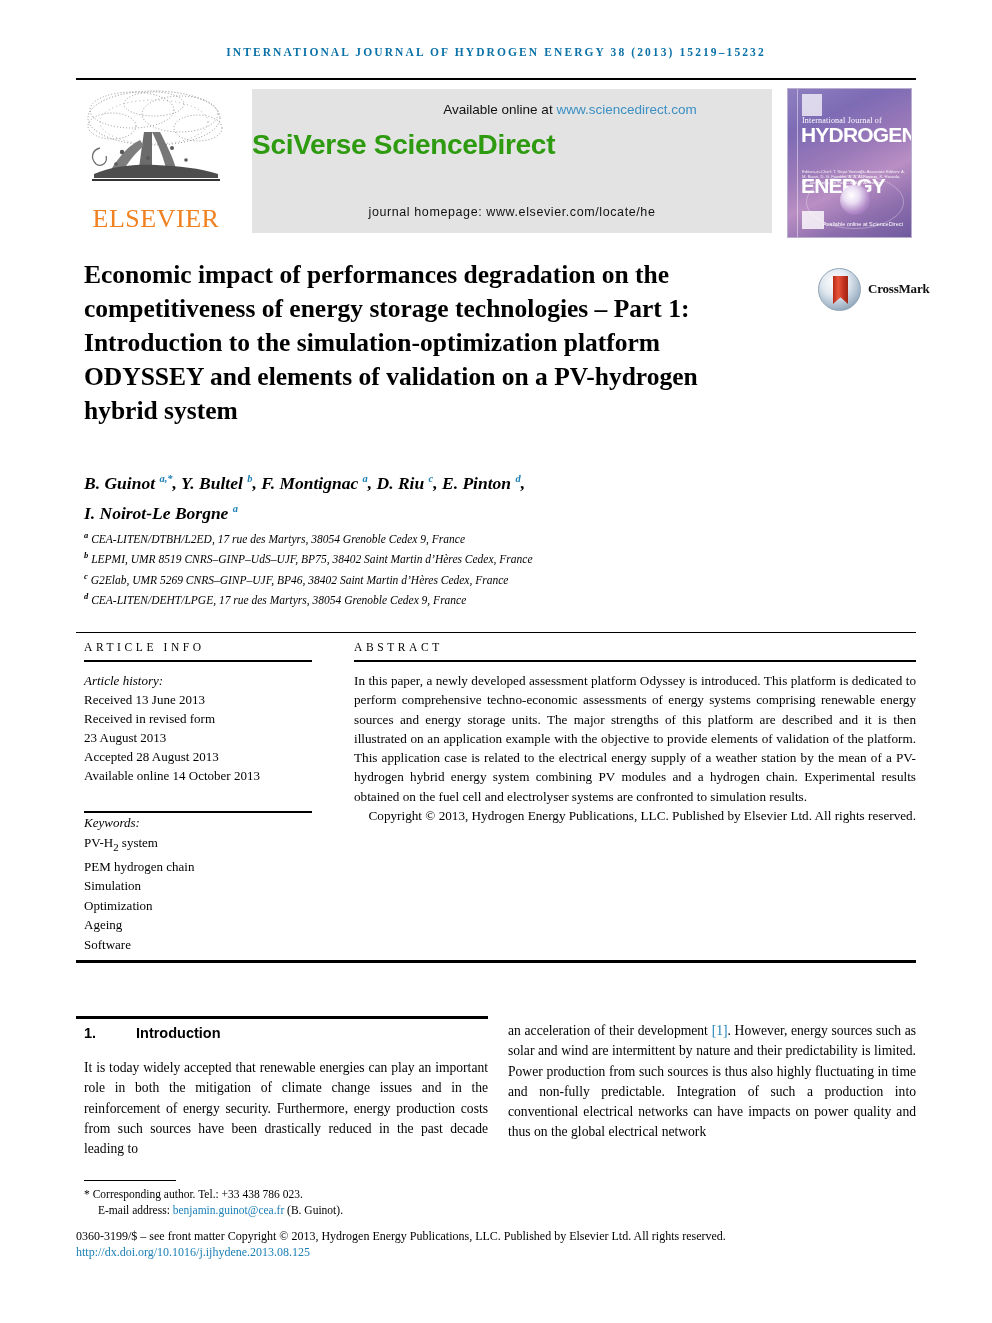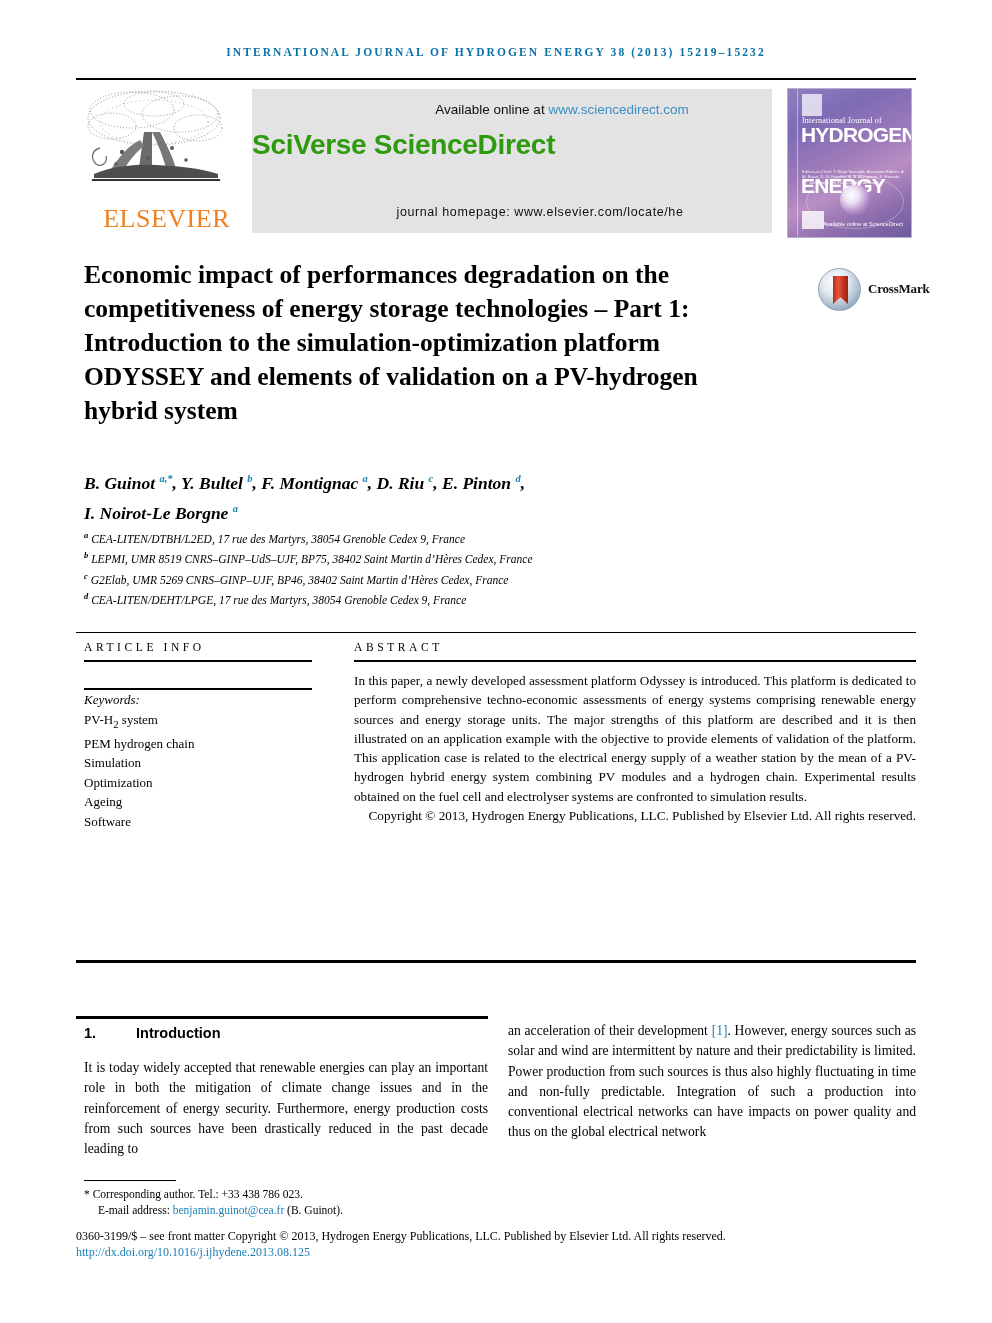--- a/index.html
+++ b/index.html
@@ -57,37 +57,37 @@
     position: absolute;
     left: 0; top: 0;
     width: 148px;
     height: 112px;
   }
   .elsevier-word {
     position: absolute;
     left: 0;
     bottom: 2px;
     width: 148px;
-    text-align: right;
+    text-align: center;
     color: #f08020;
     font-family: "Liberation Serif", "DejaVu Serif", serif;
     font-size: 26px;
     letter-spacing: 0.5px;
   }
   .sd-panel {
     position: absolute;
     left: 176px;
     top: 9px;
     width: 520px;
     height: 144px;
     background: #e3e3e3;
   }
   .sd-available {
     position: absolute;
-    left: 4px; top: 13px;
+    left: 12px; top: 13px;
     width: 612px;
     text-align: center;
     font-family: "Liberation Sans", "DejaVu Sans", sans-serif;
     font-size: 13.5px;
     color: #111;
   }
   .sd-available .link { color: #3a8fc4; }
   .sd-brand {
     position: absolute;
     left: 0; top: 40px;
@@ -101,21 +101,20 @@
   }
   .sd-homepage {
     position: absolute;
     left: 0; bottom: 14px;
     width: 520px;
     text-align: center;
     font-family: "Liberation Sans", "DejaVu Sans", sans-serif;
     font-size: 12.5px;
     color: #111;
     letter-spacing: 0.6px;
-    padding-left: 28px;
   }
 
   
   .cover {
     position: absolute;
     right: 4px;
     top: 8px;
     width: 125px;
     height: 150px;
     background: linear-gradient(155deg,#8e7fc0 0%, #7d6bb5 22%, #9c7ab9 45%, #b98fc4 62%, #8f6fae 80%, #6e5a9e 100%);
@@ -499,20 +498,28 @@
     <span class="a"><sup>b</sup> <span>LEPMI, UMR 8519 CNRS–GINP–UdS–UJF, BP75, 38402 Saint Martin d’Hères Cedex, France</span></span>
     <span class="a"><sup>c</sup> <span>G2Elab, UMR 5269 CNRS–GINP–UJF, BP46, 38402 Saint Martin d’Hères Cedex, France</span></span>
     <span class="a"><sup>d</sup> <span>CEA-LITEN/DEHT/LPGE, 17 rue des Martyrs, 38054 Grenoble Cedex 9, France</span></span>
   </div>
 
   <div class="sec-rule-top"></div>
 
   <div class="col-info">
     <div class="sec-head">Article info</div>
     <div class="sec-bar-info"></div>
+    <div class="info-hist">
+      <span class="lbl">Article history:</span><br>
+      <span>Received 13 June 2013</span><br>
+      <span>Received in revised form</span><br>
+      <span>23 August 2013</span><br>
+      <span>Accepted 28 August 2013</span><br>
+      <span>Available online 14 October 2013</span>
+    </div>
     <div class="info-kw">
       <span class="lbl kw">Keywords:</span>
       <span class="kw"><span>PV-H</span><sub>2</sub><span> system</span></span>
       <span class="kw">PEM hydrogen chain</span>
       <span class="kw">Simulation</span>
       <span class="kw">Optimization</span>
       <span class="kw">Ageing</span>
       <span class="kw">Software</span>
     </div>
   </div>

